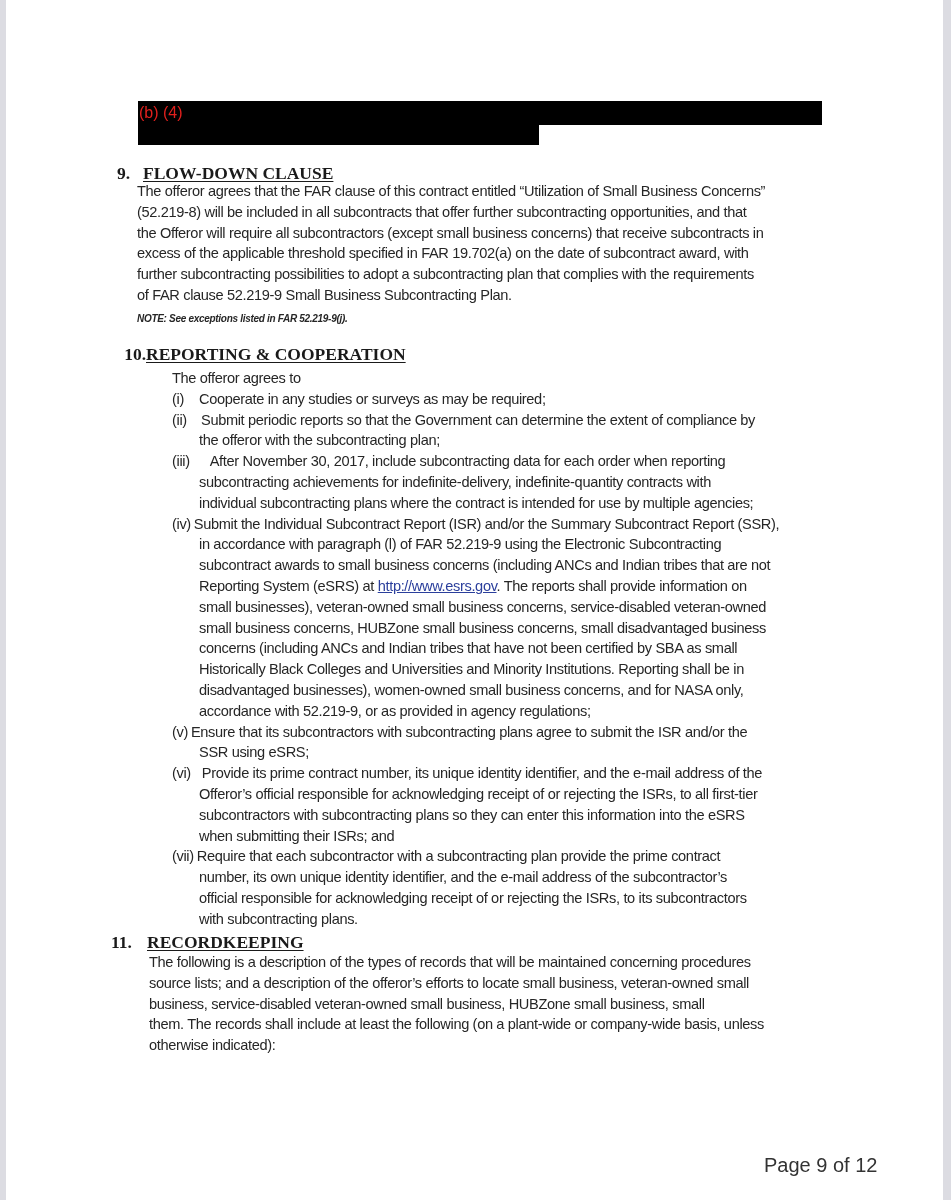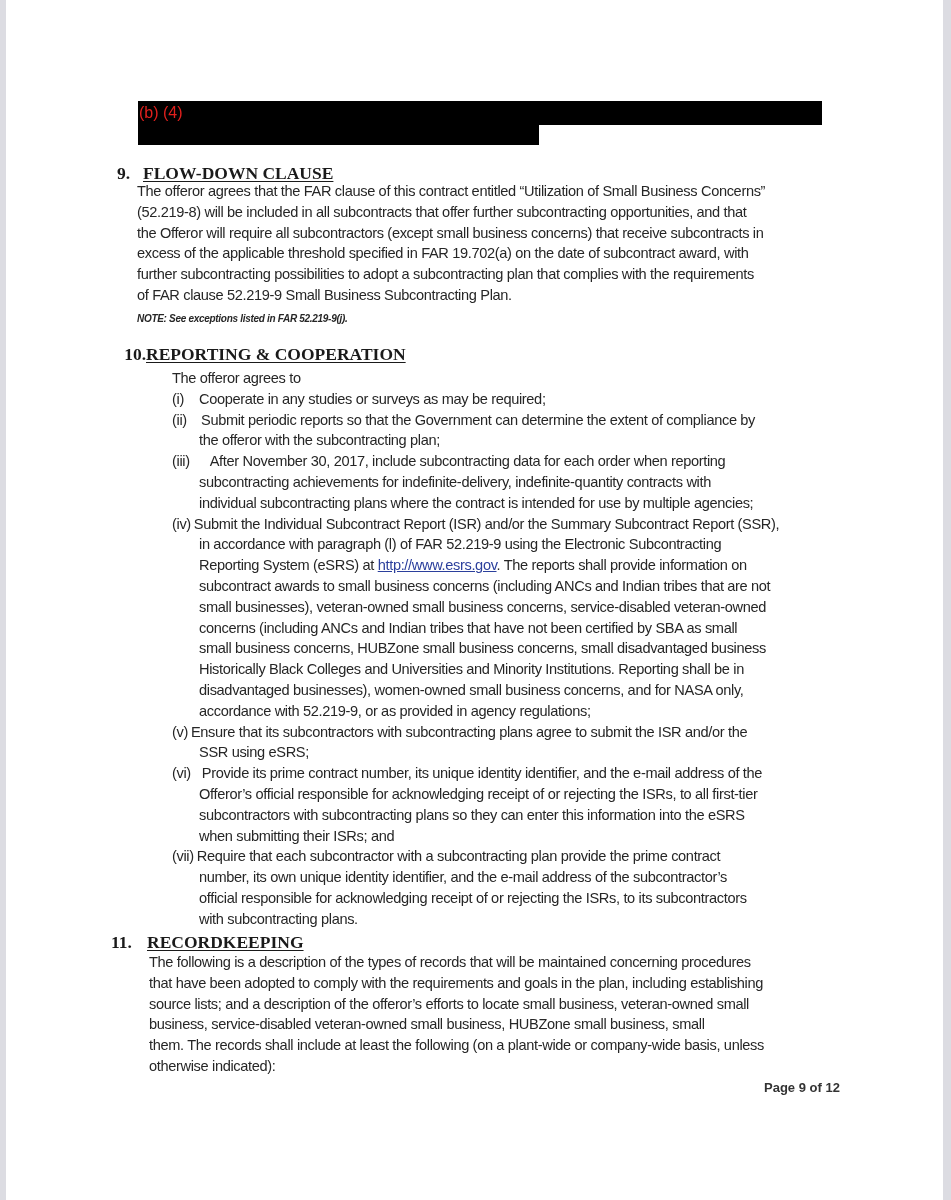--- a/index.html
+++ b/index.html
@@ -25,21 +25,21 @@
   .para { position: absolute; font-size: 14.6px; line-height: 20.8px; color: #262626; letter-spacing: -0.35px; }
   .para p { margin: 0; }
   .note { font-style: italic; font-weight: bold; font-size: 10px; margin-top: 3px !important; letter-spacing: -0.3px; }
 
   .list-item { display: flex; }
   .list-item .marker { flex: 0 0 auto; }
   .list-item .body { flex: 1; }
   .indent-body { padding-left: 32px; }
   a.link { color: #2b3f9c; text-decoration: underline; }
 
-  .footer { position: absolute; left: 764px; top: 1080px; font-size: 13px; color: #333; font-weight: bold; }
+  .footer { position: absolute; left: 764px; top: 1154px; font-size: 20px; color: #333; }
 </style>
 </head>
 <body>
 
 <div class="edge-left"></div>
 <div class="edge-right"></div>
 
 <div class="page"></div>
 
 <div class="redact1"></div>
@@ -89,25 +89,25 @@
   <p style="padding-left:27px;">subcontracting achievements for indefinite-delivery, indefinite-quantity contracts with</p>
   <p style="padding-left:27px;">individual subcontracting plans where the contract is intended for use by multiple agencies;</p>
 
   <div class="list-item">
     <span class="marker">(iv)</span>
     <div class="body" style="padding-left:3px;">
         <p>Submit the Individual Subcontract Report (ISR) and/or the Summary Subcontract Report (SSR),</p>
       </div>
   </div>
   <p style="padding-left:27px;">in accordance with paragraph (l) of FAR 52.219-9 using the Electronic Subcontracting</p>
+  <p style="padding-left:27px;">subcontract awards to small business concerns (including ANCs and Indian tribes that are not</p>
   <p style="padding-left:27px;"><span>Reporting System (eSRS) at </span><a class="link" href="#">http://www.esrs.gov</a><span>. The reports shall provide information on</span></p>
-  <p style="padding-left:27px;">subcontract awards to small business concerns (including ANCs and Indian tribes that are not</p>
   <p style="padding-left:27px;">small businesses), veteran-owned small business concerns, service-disabled veteran-owned</p>
+  <p style="padding-left:27px;">small business concerns, HUBZone small business concerns, small disadvantaged business</p>
   <p style="padding-left:27px;">concerns (including ANCs and Indian tribes that have not been certified by SBA as small</p>
-  <p style="padding-left:27px;">small business concerns, HUBZone small business concerns, small disadvantaged business</p>
   <p style="padding-left:27px;">Historically Black Colleges and Universities and Minority Institutions. Reporting shall be in</p>
   <p style="padding-left:27px;">disadvantaged businesses), women-owned small business concerns, and for NASA only,</p>
   <p style="padding-left:27px;">accordance with 52.219-9, or as provided in agency regulations;</p>
 
   <div class="list-item">
     <span class="marker">(v)</span>
     <div class="body" style="padding-left:3px;">
         <p>Ensure that its subcontractors with subcontracting plans agree to submit the ISR and/or the</p>
       </div>
   </div>
@@ -132,20 +132,19 @@
   <p style="padding-left:27px;">number, its own unique identity identifier, and the e-mail address of the subcontractor’s</p>
   <p style="padding-left:27px;">official responsible for acknowledging receipt of or rejecting the ISRs, to its subcontractors</p>
   <p style="padding-left:27px;">with subcontracting plans.</p>
 </div>
 
 <div class="heading" style="left:111px; top:932px;">
   <span class="num" style="width:36px;">11.</span><span class="title">RECORDKEEPING</span>
 </div>
 <div class="para" style="left:149px; top:952px; width:710px;">
   <p>The following is a description of the types of records that will be maintained concerning procedures</p>
-  <p>that have been adopted to comply with the requirements and goals in the plan, including establishing</p>
   <p>source lists; and a description of the offeror’s efforts to locate small business, veteran-owned small</p>
   <p>business, service-disabled veteran-owned small business, HUBZone small business, small</p>
   <p>them. The records shall include at least the following (on a plant-wide or company-wide basis, unless</p>
   <p>otherwise indicated):</p>
 </div>
 
 <div class="footer">Page 9 of 12</div>
 
 </body></html>

